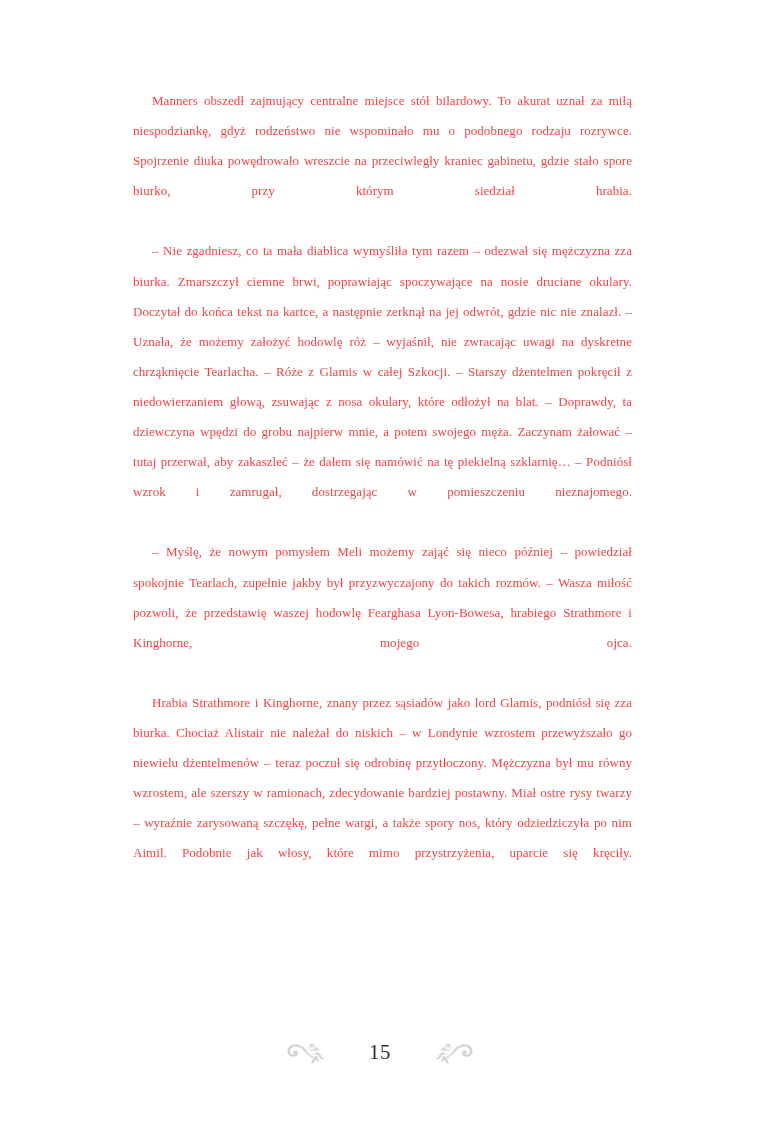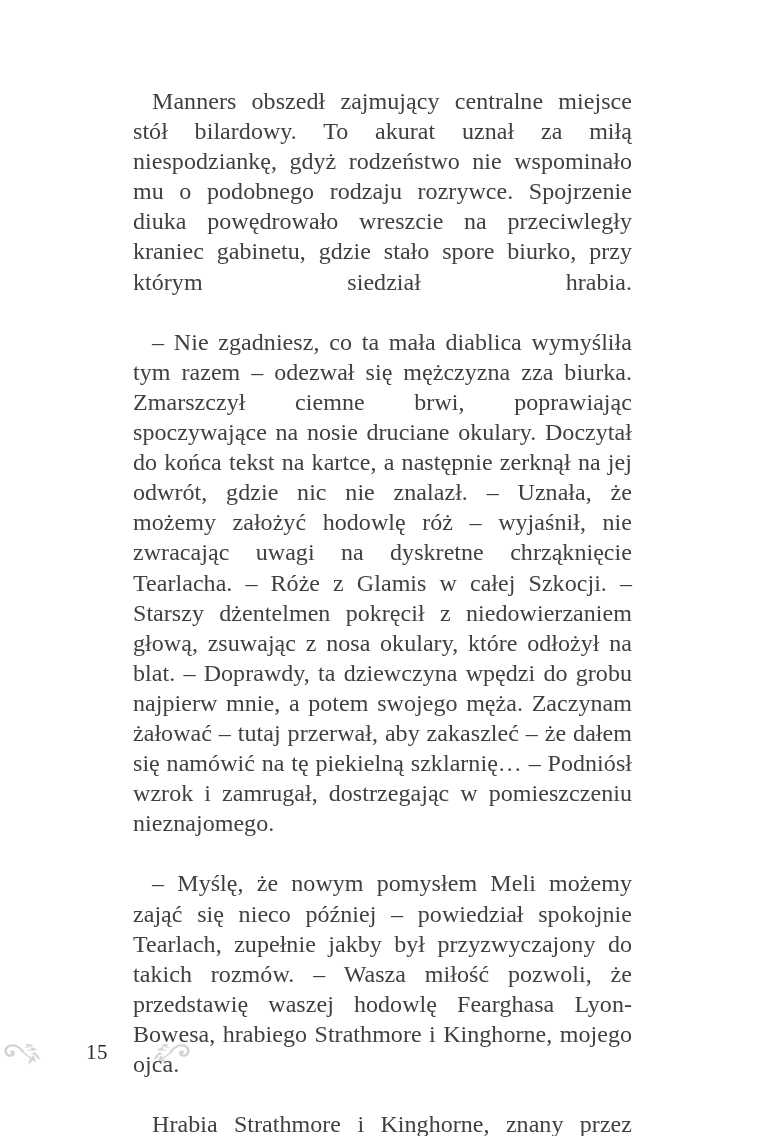--- a/index.html
+++ b/index.html
@@ -21,23 +21,23 @@
   .text-column {
     position: absolute;
     left: 133px;
     top: 86px;
     width: 499px;
   }
 
   .paragraph {
     margin: 0;
     font-family: "Liberation Serif", "DejaVu Serif", serif;
-    font-size: 24px;
+    font-size: 13px;
     line-height: 30.1px;
-    color: #404040;
+    color: #ef4444;
     text-align: justify;
     text-justify: inter-word;
     text-indent: 19px;
     hyphens: manual;
     -webkit-hyphens: manual;
     word-spacing: 0.1px;
     letter-spacing: 0.05px;
   }
 
   
@@ -48,20 +48,21 @@
   }
 
   .folio {
     position: absolute;
     left: 0;
     right: 0;
     top: 1030px;
     height: 46px;
     display: flex;
     align-items: center;
+    justify-content: center;
     gap: 18px;
   }
 
   .folio-number {
     font-family: "Liberation Serif", "DejaVu Serif", serif;
     font-size: 21px;
     color: #2a2a2a;
     letter-spacing: 0.5px;
     line-height: 1;
     padding-bottom: 2px;

